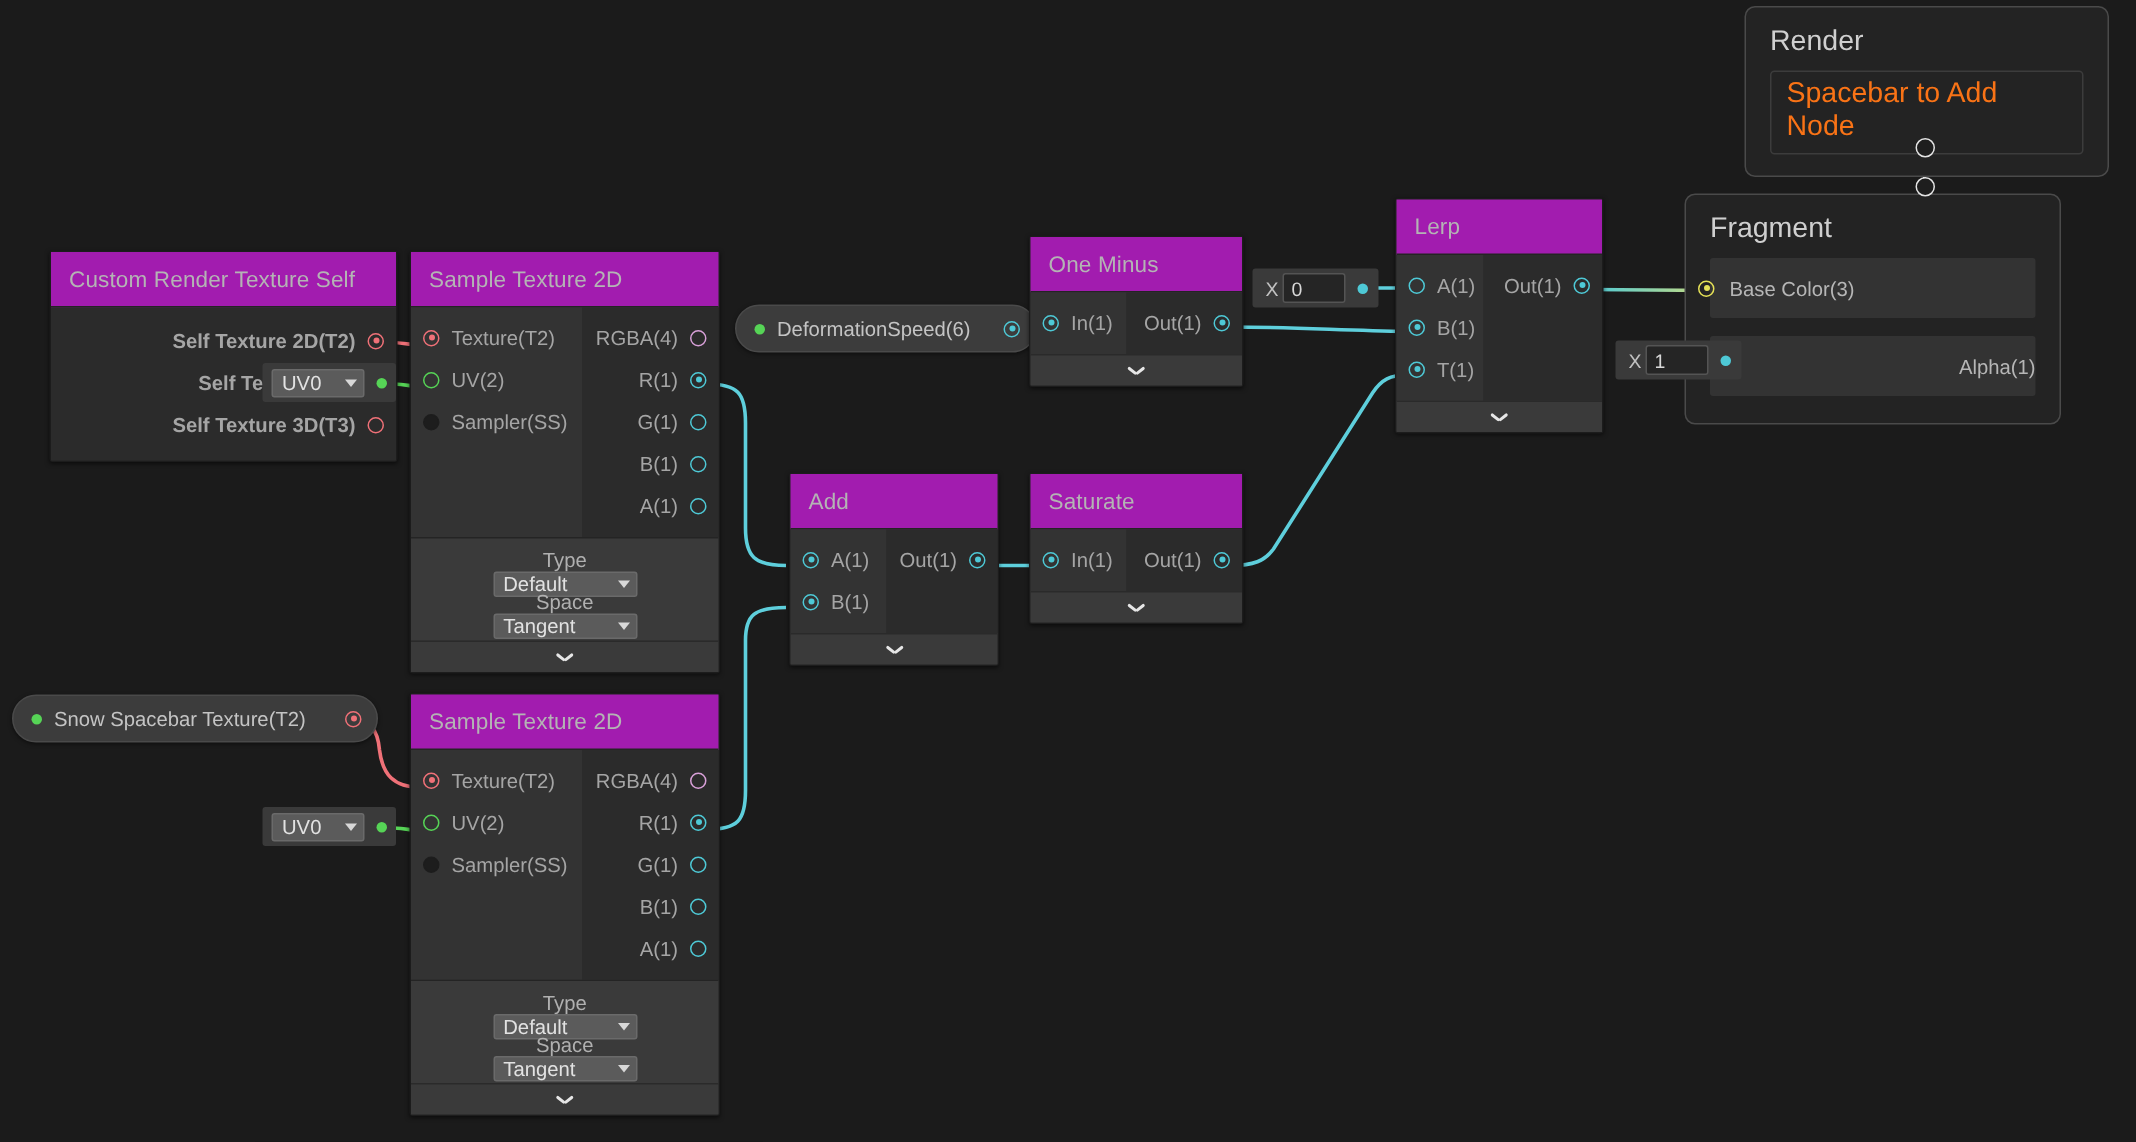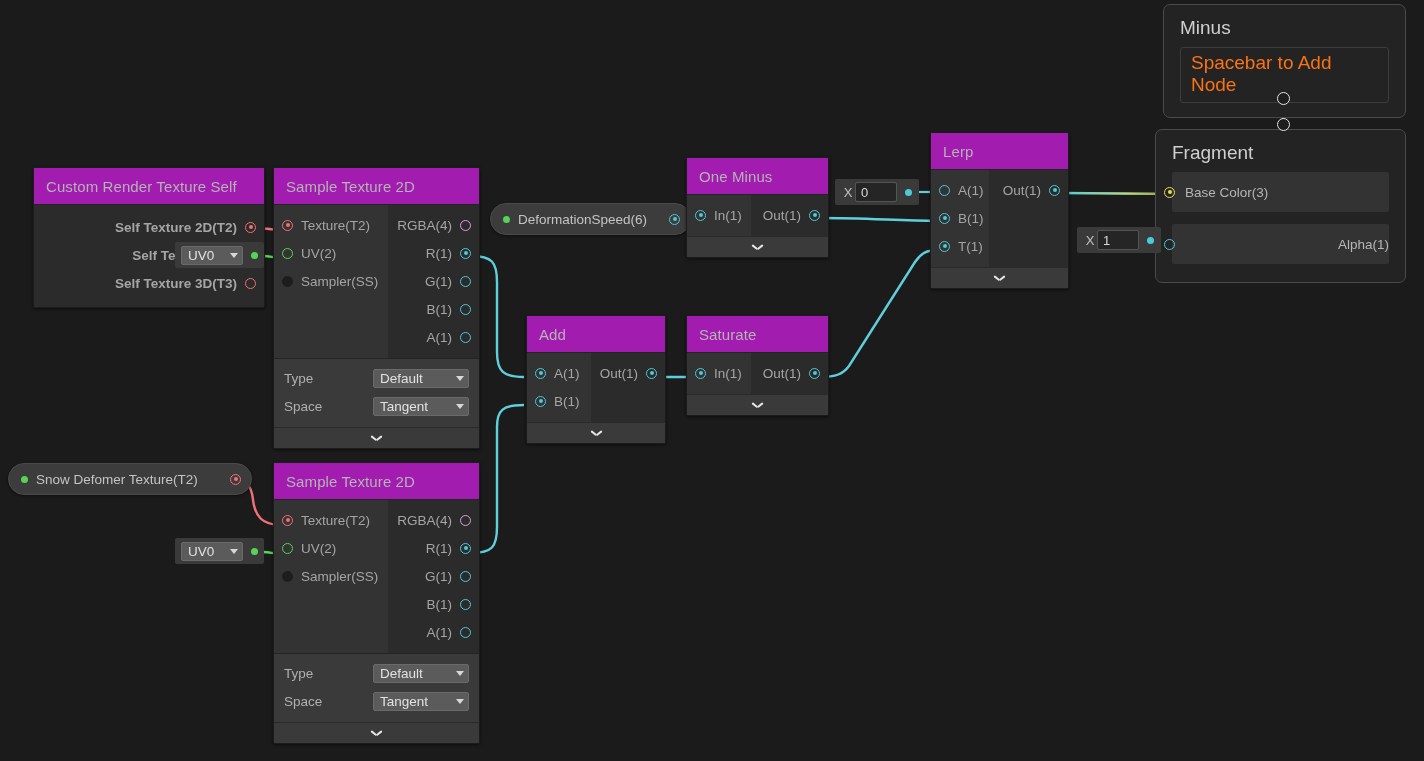--- a/index.html
+++ b/index.html
@@ -90,20 +90,21 @@
 
   .settings {
     background: #3a3a3a;
     border-top: 1px solid #242424;
     padding: 7px 10px 9px 10px;
   }
   .setting-row {
     display: flex; align-items: center;
     height: 24px;
     margin-bottom: 4px;
+    flex-direction: column;
   }
   .setting-row:last-child { margin-bottom: 0; }
   .setting-label {
     color: #b0b0b0;
     font-size: 13.5px;
     flex: 1 1 auto;
   }
   .combo {
     background: #5b5b5b;
     border: 1px solid #6a6a6a;
@@ -369,21 +370,21 @@
         </span>
       </div>
     </div>
     <div class="collapse-bar">
       <span class="chev"></span>
     </div>
   </div>
 
   <div class="pill" style="left:8px; top:463px; width:220px;">
     <span class="pdot-lead" style="background:#56d456;"></span>
-    <span class="plabel">Snow Defomer Texture(T2)</span>
+    <span class="plabel">Snow Spacebar Texture(T2)</span>
     <span class="dot c-red filled"></span>
   </div>
 
   <div class="valchip" style="left:175px; top:538px; background:#3a3a3a; height:26px; padding:0 6px;">
     <div class="combo" style="width:62px;">
       <span class="ctext">UV0</span>
       <span class="caret"></span>
     </div>
     <span class="vdot" style="background:#56d456;"></span>
   </div>
@@ -557,27 +558,27 @@
     </div>
   </div>
 
   <div class="valchip" style="left:1077px; top:227px;">
     <span class="vx">X</span>
     <span class="valfield">1</span>
     <span class="vdot"></span>
   </div>
 
   <div class="master" style="left:1163px; top:4px; width:241px;">
-    <div class="master-title">Minus</div>
+    <div class="master-title">Render</div>
     <div class="master-hint">Spacebar to Add Node</div>
   </div>
   <div class="stack-link-dot" style="left:1277px; top:92px;"></div>
   <div class="stack-link-dot" style="left:1277px; top:118px;"></div>
 
-  <div class="master" style="left:1155px; top:129px; width:249px;">
+  <div class="master" style="left:1123px; top:129px; width:249px;">
     <div class="master-title">Fragment</div>
     <div class="block" style="margin-bottom:12px;">
       <span class="dot c-yellow filled bdot" style="margin-left:-8px;"></span>
       <span class="btext">Base Color(3)</span>
     </div>
     <div class="block" style="margin-bottom:18px;justify-content:space-between;">
       <span class="dot c-cyan bdot" style="margin-left:-8px;"></span>
       <span class="btext">Alpha(1)</span>
     </div>
   </div>

